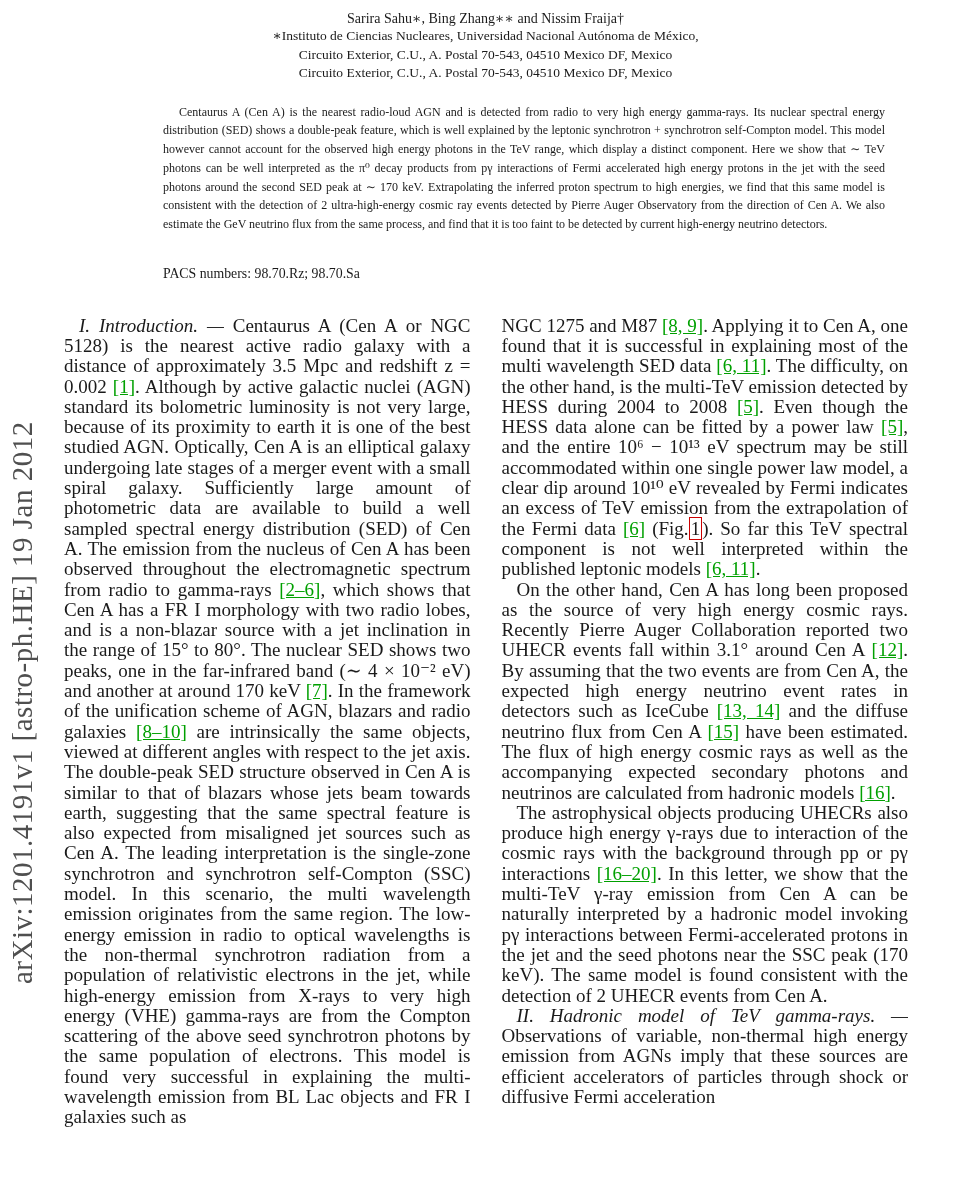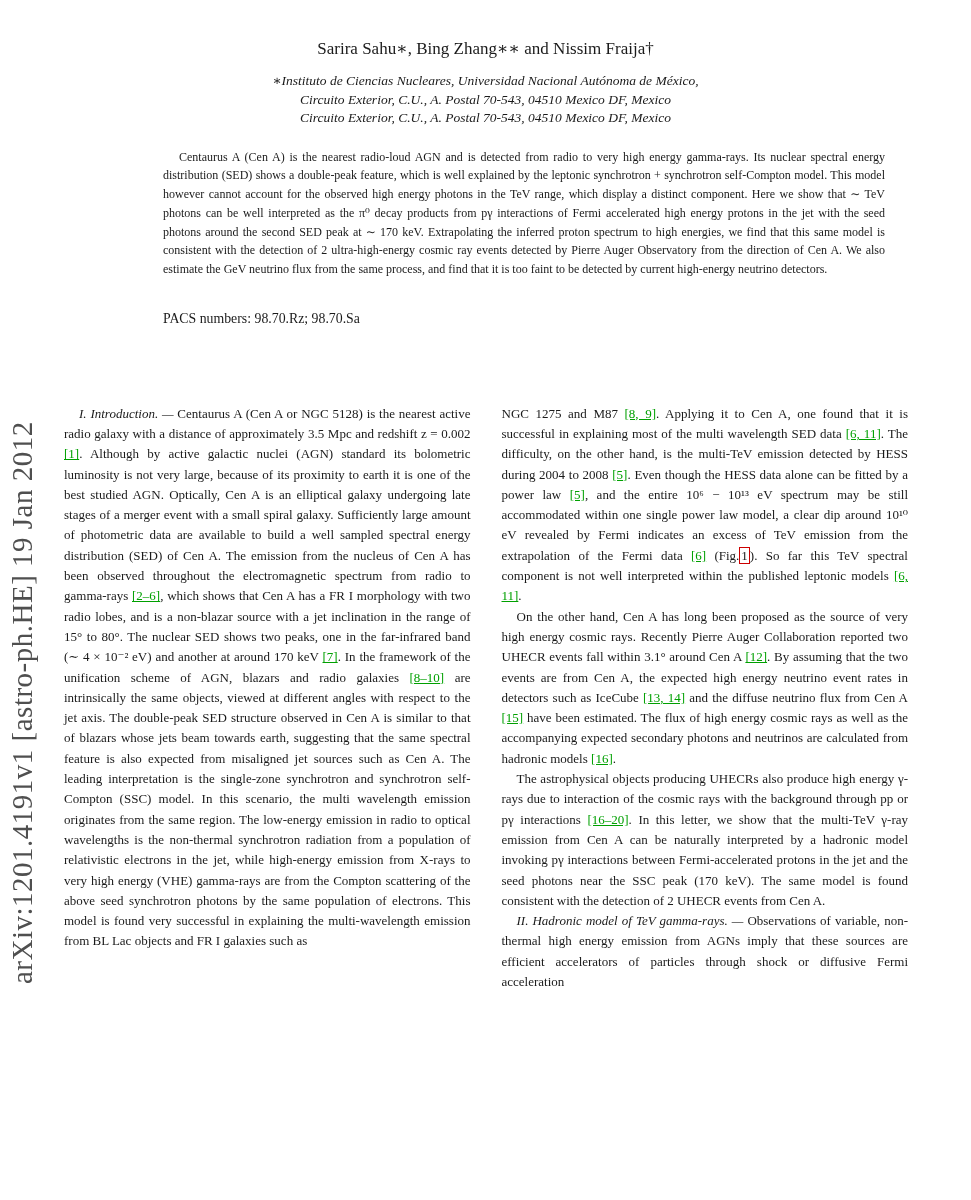--- a/index.html
+++ b/index.html
@@ -10,29 +10,29 @@
     font-family: "Liberation Serif", "DejaVu Serif", serif;
   }
   .arxiv-stamp {
     position: absolute; top: 984px; left: 6px;
     transform: rotate(-90deg); transform-origin: top left;
     white-space: nowrap; font-size: 29px; color: #4f4f4f;
     letter-spacing: 0.5px;
   }
   .header { padding-top: 6px; text-align: center; }
   .title { font-size: 17.5px; font-weight: bold; padding: 0 40px; }
-  .authors { margin-top: 32px; font-size: 17px; }
-  .affiliations { margin-top: 13px; font-style: italic; font-size: 13.5px; line-height: 18.6px; }
+  .authors { margin-top: 4px; font-size: 14px; }
+  .affiliations { margin-top: 0; font-size: 13.5px; line-height: 18.6px; }
   .abstract {
     margin: 20px 86px 0 163px; text-align: justify;
     font-size: 12px; line-height: 18.7px; text-indent: 16px;
   }
   .pacs { margin: 32px 99px 0 163px; font-size: 13.8px; }
   .columns { display: flex; gap: 31px; margin: 34px 63px 0 64px; }
-  .col { flex: 1; min-width: 0; text-align: justify; font-size: 13px; line-height: 20.3px; hyphens: auto; margin-top: 43px; }
+  .col { flex: 1; min-width: 0; text-align: justify; font-size: 19px; line-height: 20.3px; hyphens: auto; }
   .para { text-indent: 15px; }
   .para.noindent { text-indent: 0; }
   .lead { font-style: italic; }
   .cite { color: var(--citation, #00a000); cursor: pointer; text-decoration: underline; }
   .figref { color: #1a1a1a; border: 1px solid var(--figlink, #cc0000); padding: 0 1px; cursor: pointer; }
 </style>
 </head>
 <body>
 
 <div class="arxiv-stamp">arXiv:1201.4191v1  [astro-ph.HE]  19 Jan 2012</div>

